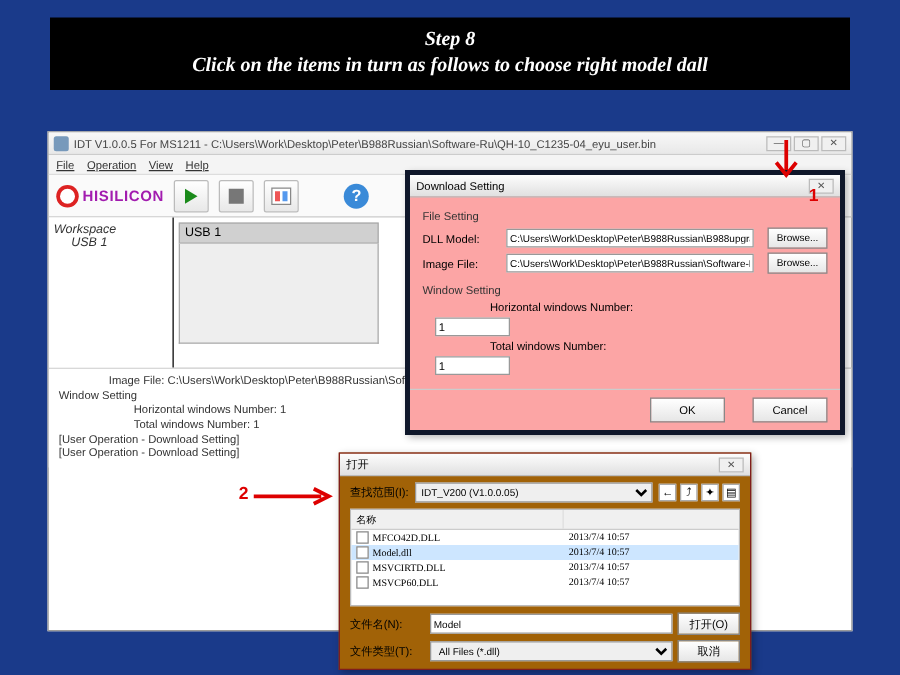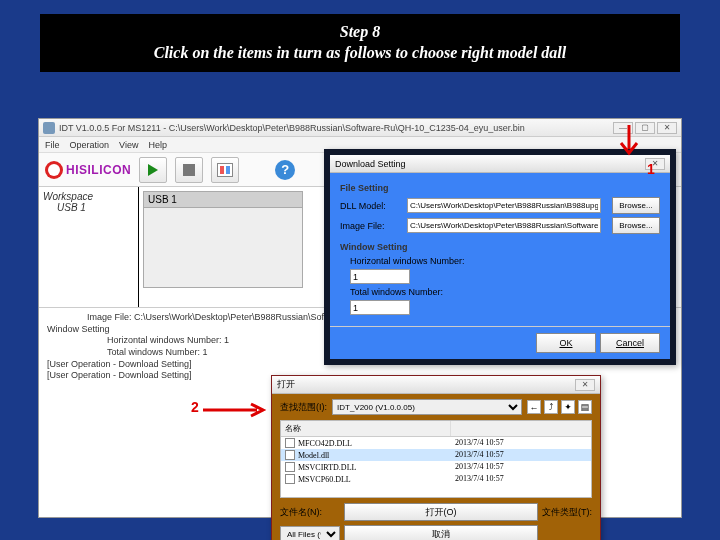--- a/index.html
+++ b/index.html
@@ -1,23 +1,23 @@
 <!DOCTYPE html>
 <html><head>
 <meta charset="utf-8">
 <style>
 * { box-sizing: border-box; margin: 0; padding: 0; }
 body { background: #1a3a8a; font-family: "Segoe UI", Tahoma, sans-serif; font-size: 10px; width: 720px; height: 540px; overflow: hidden; position: relative; }
 .banner { background: #000; color: #fff; margin: 14px 40px 0; padding: 8px 10px; text-align: center; font-family: Georgia, serif; font-style: italic; font-weight: bold; font-size: 16px; line-height: 1.3; }
-.shot { position: absolute; left: 38px; top: 118px; width: 644px; height: 400px; background: #fff; border: 1px solid #999; }
+.shot { position: absolute; left: 38px; top: 105px; width: 644px; height: 400px; background: #fff; border: 1px solid #999; }
 .titlebar { height: 18px; background: linear-gradient(#f8f8f8,#e8e8e8); border-bottom: 1px solid #ccc; display: flex; align-items: center; padding: 0 4px; font-size: 9px; color: #444; }
 .titlebar .wicon { width: 12px; height: 12px; background: #79b; margin-right: 4px; border-radius: 2px; }
 .winbtns { margin-left: auto; display: flex; gap: 2px; }
 .winbtns span { width: 20px; height: 12px; border: 1px solid #bbb; background: #f0f0f0; display: flex; align-items: center; justify-content: center; font-size: 8px; color: #555; }
-.menubar { height: 16px; background: #f4f4f4; border-bottom: 1px solid #ddd; display: flex; align-items: center; padding: 0 6px; gap: 10px; font-size: 9px; color: #333; }
+.menubar { height: 16px; background: #f4f4f4; border-bottom: 1px solid #ddd; display: flex; align-items: center; padding: 0 6px; gap: 10px; font-size: 9px; color: #333; text-decoration: underline; }
 .toolbar { height: 34px; background: #fafafa; border-bottom: 1px solid #ccc; display: flex; align-items: center; padding: 0 6px; gap: 8px; }
 .logo { display: flex; align-items: center; gap: 3px; }
 .logo-mark { width: 18px; height: 18px; border-radius: 50%; background: #d22; position: relative; }
 .logo-mark::after { content:""; position:absolute; inset:3px; border-radius:50%; background:#fff; }
 .logo-text { color: #a21caf; font-weight: bold; font-size: 12px; letter-spacing: 0.5px; }
 .tbtn { width: 28px; height: 26px; border: 1px solid #bbb; background: linear-gradient(#fff,#e8e8e8); display: flex; align-items: center; justify-content: center; border-radius: 2px; }
 .play { width: 0; height: 0; border-left: 10px solid #1a8a1a; border-top: 6px solid transparent; border-bottom: 6px solid transparent; }
 .stop { width: 12px; height: 12px; background: #777; }
 .cfg { width: 16px; height: 14px; background: #fff; border: 1px solid #888; position: relative; }
 .cfg::before { content:""; position:absolute; left:2px; top:2px; width:4px; height:8px; background:#e55; }
@@ -28,32 +28,32 @@
 .tree-root { color: #333; }
 .tree-child { padding-left: 14px; color: #333; }
 .usbbox { margin: 4px; }
 .usbhead { background: #d0d0d0; border: 1px solid #aaa; padding: 2px 4px; font-size: 10px; width: 160px; }
 .usbbody { border: 1px solid #aaa; border-top: none; width: 160px; height: 80px; background: #eee; }
 .logpane { border-top: 1px solid #ccc; padding: 4px 8px; font-size: 9px; color: #333; line-height: 1.3; height: 80px; background: #fff; }
 .logpane .ind1 { padding-left: 40px; }
 .logpane .ind2 { padding-left: 60px; }
 
 
-.dlg-ds { position: absolute; left: 285px; top: 30px; width: 352px; background: #3b82f6; border: 6px solid #0f172a; box-shadow: 2px 2px 6px rgba(0,0,0,0.3); }
+.dlg-ds { position: absolute; left: 285px; top: 30px; width: 352px; background: #fca5a5; border: 4px solid #0f172a; box-shadow: 2px 2px 6px rgba(0,0,0,0.3); }
 .dlg-tb { height: 18px; background: linear-gradient(#fdfdfd,#e0e0e0); border-bottom: 1px solid #bbb; display: flex; align-items: center; padding: 0 5px; font-size: 9px; }
 .dlg-body { padding: 6px 10px 8px; }
-.grp-lbl { font-size: 9px; font-weight: bold; color: #333; margin: 4px 0; }
+.grp-lbl { font-size: 9px; font-weight: normal; color: #333; margin: 4px 0; }
 .row { display: flex; align-items: center; gap: 11px; margin: 3px 0; }
 .row label { width: 56px; font-size: 9px; }
 .row input[type=text] { flex: 1; font-size: 8px; padding: 1px 2px; border: 1px solid #999; background: #fff; height: 15px; }
 .browse { width: 48px; height: 17px; font-size: 8px; border: 1px solid #888; background: linear-gradient(#fff,#e6e6e6); }
 .numrow { display: flex; align-items: center; gap: 4px; margin: 3px 0 3px 10px; }
-.numrow label { width: 130px; font-size: 9px; }
+.numrow label { width: 130px; font-size: 9px; margin-left: 44px; }
 .numrow input { width: 60px; font-size: 9px; padding: 1px 2px; border: 1px solid #999; height: 15px; }
-.dlg-btns { display: flex; justify-content: flex-end; gap: 4px; padding: 6px 10px; border-top: 1px solid #ccc; text-decoration: underline; }
+.dlg-btns { display: flex; justify-content: flex-end; gap: 22px; padding: 6px 10px; border-top: 1px solid #ccc; }
 .dlg-btns button { width: 60px; height: 20px; font-size: 9px; border: 1px solid #888; background: linear-gradient(#fff,#e6e6e6); }
 
 
 .dlg-of { position: absolute; left: 232px; top: 256px; width: 330px; background: #a16207; border: 1px solid #7f1d1d; box-shadow: 2px 2px 6px rgba(0,0,0,0.3); }
 .of-top { padding: 5px 8px; display: flex; align-items: center; gap: 5px; font-size: 9px; }
 .of-top select { font-size: 8px; height: 16px; flex: 1; border: 1px solid #999; }
 .of-icons { display: flex; gap: 3px; }
 .of-icons span { width: 14px; height: 14px; border: 1px solid #aaa; background: #fff; display: flex; align-items: center; justify-content: center; font-size: 9px; }
 .filelist { margin: 0 8px; border: 1px solid #bbb; background: #fff; height: 78px; overflow: hidden; font-family: Liberation Serif, serif; }
 .fl-head { display: flex; background: #f0f0f0; border-bottom: 1px solid #ccc; font-size: 8px; }
@@ -219,20 +219,21 @@
       <div class="fl-row">
           <div class="fn">
             <div class="fileicon"></div>
             <span>MSVCP60.DLL</span>
           </div>
           <div class="dt">2013/7/4 10:57</div>
         </div>
     </div>
     <div class="of-bot">
       <span>文件名(N):</span>
+      <input type="text" value="Model" style="">
       <button>打开(O)</button>
       <span>文件类型(T):</span>
       <select><option>All Files (*.dll)</option></select>
       <button>取消</button>
     </div>
   </div>
 
   <div class="arrow1">
     <svg viewBox="0 0 24 38">
         <path d="M12 2 L12 26 M4 20 L12 30 L20 20" stroke="#d00" stroke-width="3" fill="none"></path>

